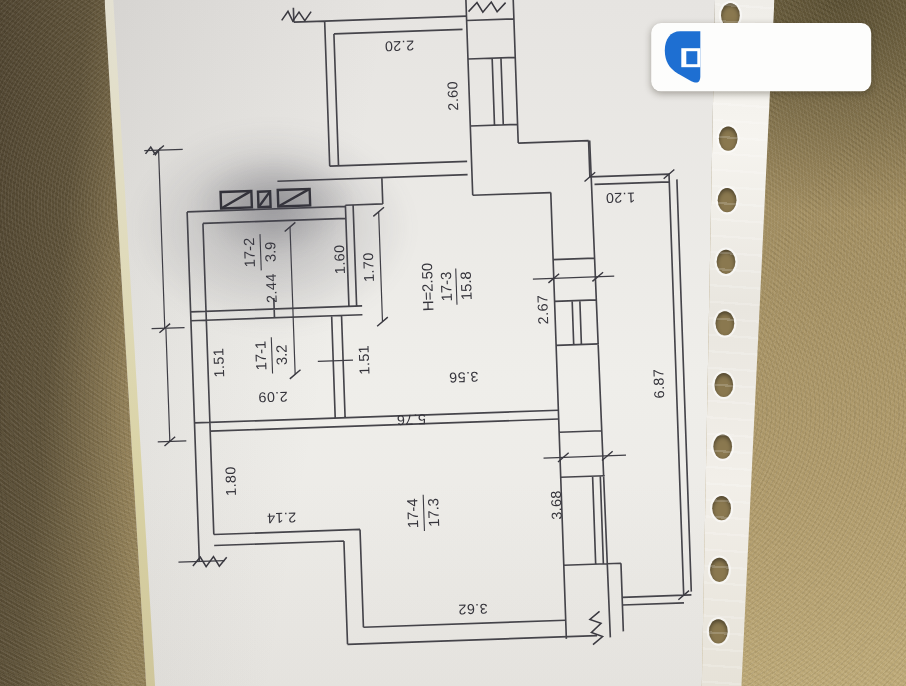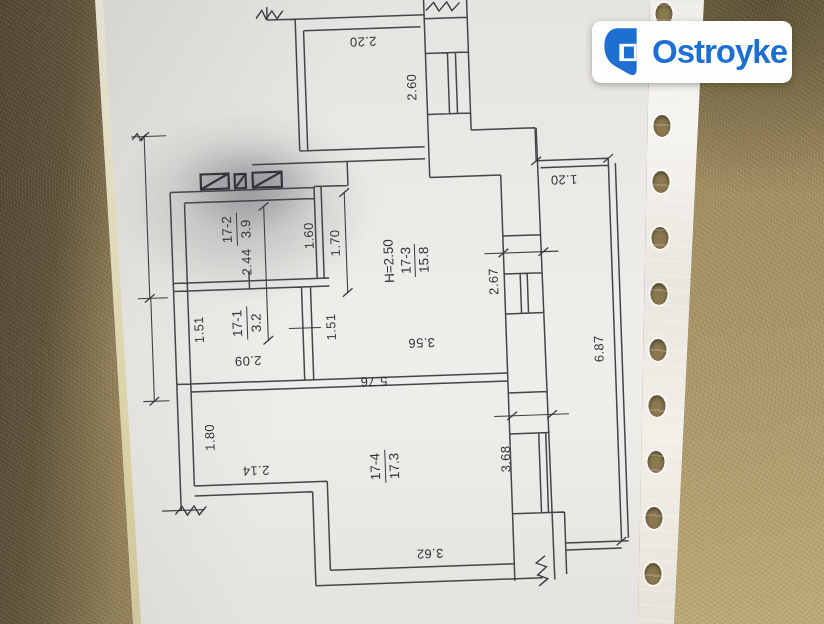--- a/index.html
+++ b/index.html
@@ -175,15 +175,14 @@
     <div class="hole" style="left:654px;top:518px"></div>
     <div class="hole" style="left:653px;top:574px"></div>
   </div>
 
   <div class="badge">
     <svg viewBox="0 0 44 56" width="40" height="52">
       <path fill="#1e6fd2" d="M37,2 L17,2 C7,2 1.5,10 1.5,21 C1.5,32 6,39 14,44 L28,52 C34,55 37,53 37,47 Z"></path>
       <rect x="18" y="19" width="19" height="19" fill="#ffffff"></rect>
       <rect x="23" y="22" width="11" height="13" fill="#1e6fd2"></rect>
     </svg>
-    <span class="brand">Ostroyke</span>
   </div>
 </div>
 
 </body></html>

